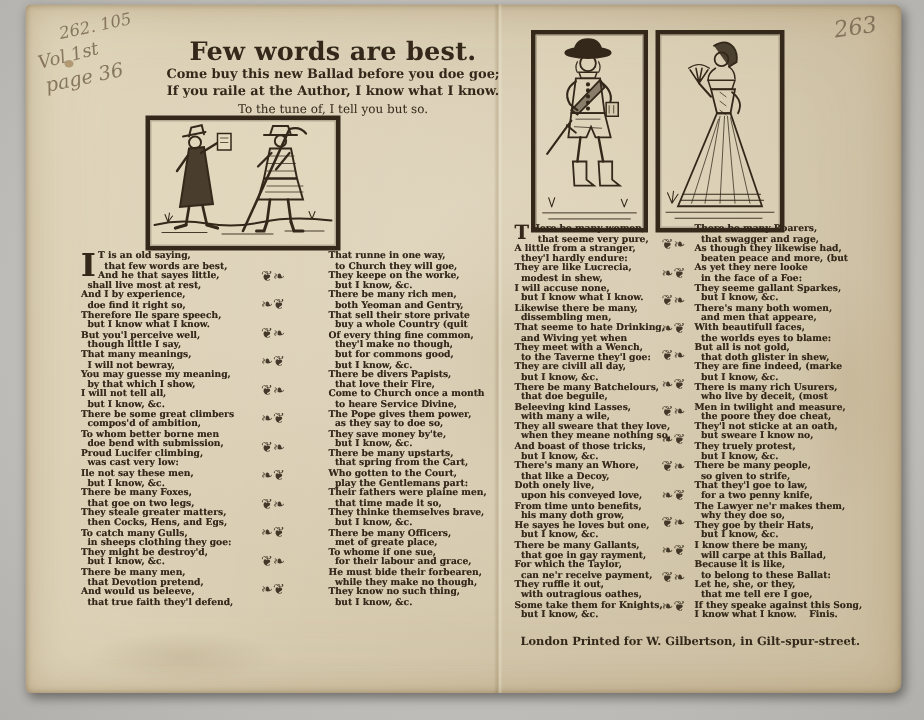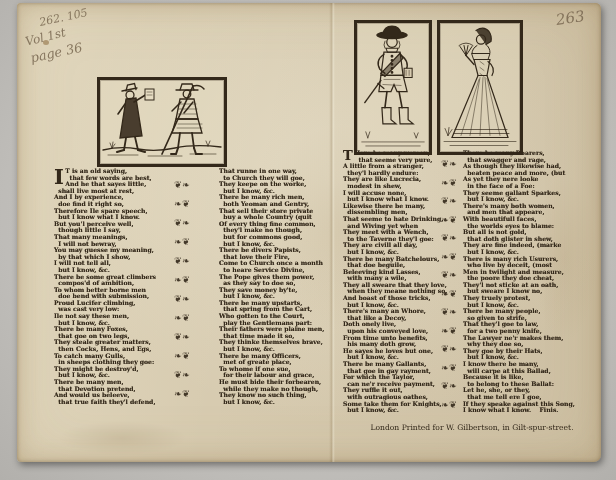--- a/index.html
+++ b/index.html
@@ -35,39 +35,45 @@
   .woodcut svg{width:100%;height:100%;display:block;}
   .col{position:absolute;color:var(--ink);font-size:6.1px;line-height:6.6px;font-weight:bold;
     text-shadow:0 0 .4px rgba(51,40,26,.55);}
   .coltext{white-space:pre-wrap;}
   .dropcap{float:left;font-weight:bold;margin-right:1.5px;}
   .dc-big{font-size:21px;line-height:17px;}
   .dc-med{font-size:13px;line-height:11px;}
   .orn{position:absolute;color:var(--ink);font-size:9.5px;text-align:center;white-space:pre-wrap;opacity:.9;}
   .orn-l{line-height:19px;}
   .orn-r{line-height:18.5px;}
-  .imprint{position:absolute;color:var(--ink);font-size:7.6px;text-align:center;font-weight:normal;}
+  .imprint{position:absolute;color:var(--ink);font-size:7.6px;font-weight:bold;}
 </style>
 </head>
 <body>
 
 <div class="stage">
   <div class="sheet">
 
     <div class="stain" style="left:240px;top:120px;width:170px;height:210px;background:radial-gradient(ellipse, rgba(140,110,60,.10), rgba(140,110,60,0) 70%);"></div>
     <div class="stain" style="left:40px;top:418px;width:130px;height:34px;background:radial-gradient(ellipse, rgba(120,95,55,.14), rgba(120,95,55,0) 70%);"></div>
     <div class="stain" style="left:516px;top:170px;width:64px;height:170px;background:radial-gradient(ellipse, rgba(140,110,60,.10), rgba(140,110,60,0) 70%);"></div>
     <div class="stain" style="left:26px;top:37px;width:6px;height:5px;background:#8a6a3a;opacity:.55;"></div>
     <div class="crease" style="left:312px;"></div>
 
     <div class="hand" style="left:22px;top:8px;font-size:11px;transform:rotate(-12deg);">262. 105</div>
     <div class="hand" style="left:8px;top:27px;font-size:12px;transform:rotate(-14deg);">Vol 1st</div>
     <div class="hand" style="left:13px;top:42px;font-size:13px;transform:rotate(-12deg);">page 36</div>
     <div class="hand" style="left:539px;top:6px;font-size:15px;transform:rotate(-8deg);">263</div>
 
+    <div class="header" style="left:75px;top:22px;width:260px;">
+      <div class="title">Few words are best.</div>
+      <div class="sub">Come buy this new Ballad before you doe goe;</div>
+      <div class="sub">If you raile at the Author, I know what I know.</div>
+      <div class="tune">To the tune of,  I tell you but so.</div>
+    </div>
 
     <div class="woodcut" style="left:80px;top:74px;width:130px;height:90px;">
       <svg viewBox="0 0 124 80">
         <g stroke="#33281a" fill="none" stroke-width="1.3" stroke-linecap="round">
           <path d="M3 68 Q20 64 38 67 T75 66 T121 65"></path>
           <path d="M8 73 h30 M48 74 h34 M90 72 h26" stroke-width="0.6"></path>
           <path d="M22 9 l15 -3"></path>
           <path d="M26 9 l1.5 -6 l7 -1.5 l1.5 6"></path>
           <circle cx="30" cy="13" r="4"></circle>
           <path d="M26 17 L36 16 L42 54 L20 56 Z" fill="#33281a" fill-opacity=".88"></path>

